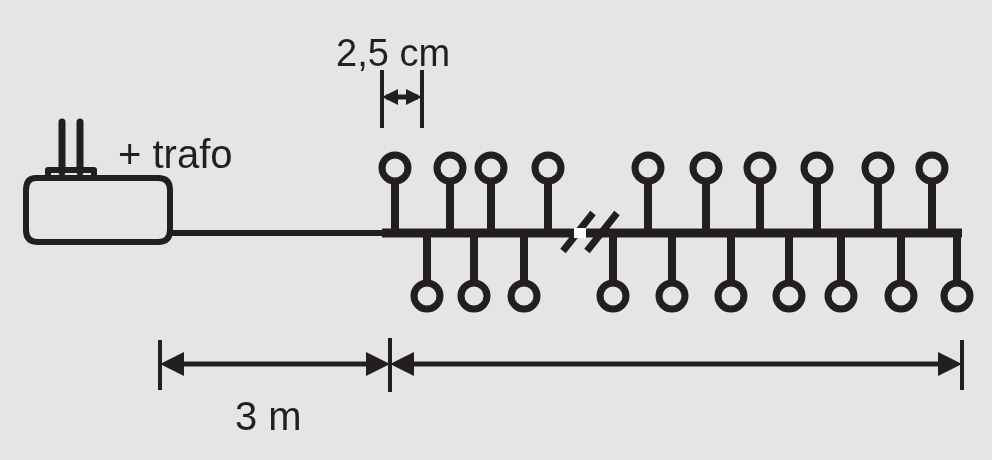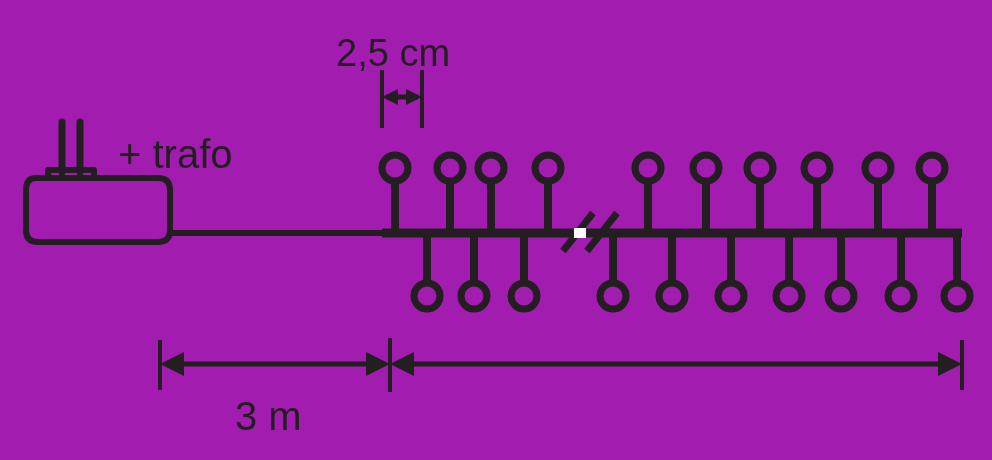--- a/index.html
+++ b/index.html
@@ -7,21 +7,21 @@
     padding: 0;
     background: #ffffff;
   }
   body {
     font-family: "Liberation Sans", sans-serif;
   }
   #diagram-root {
     position: relative;
     width: 992px;
     height: 460px;
-    background: #a21caf;
+    background: #e5e5e5;
     overflow: hidden;
   }
   #diagram-svg {
     display: block;
     width: 992px;
     height: 460px;
   }
   .dim-text {
     font-family: "Liberation Sans", sans-serif;
     font-weight: 400;

